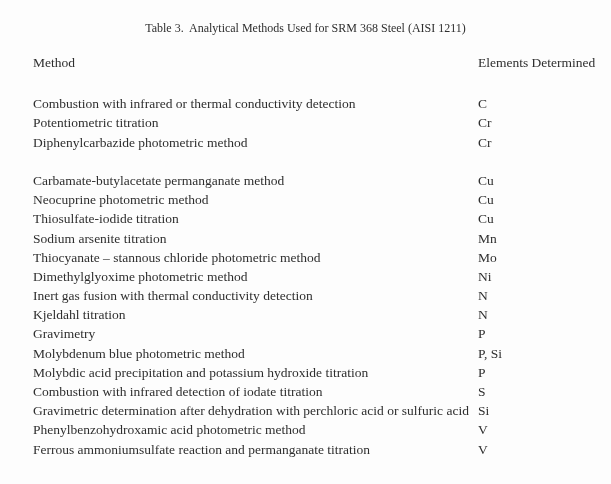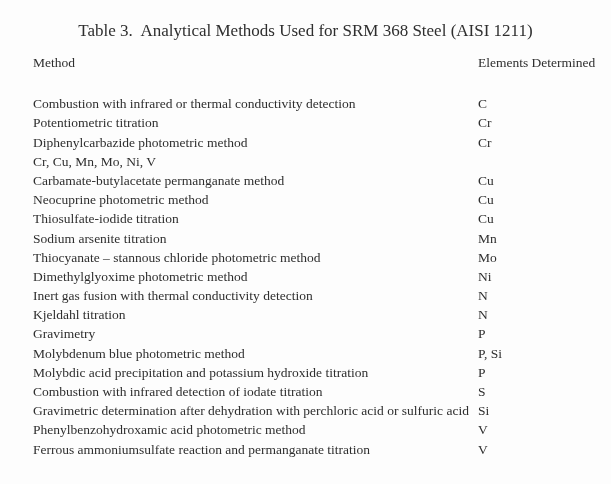--- a/index.html
+++ b/index.html
@@ -20,21 +20,21 @@
     width: 611px;
     height: 484px;
   }
   .title {
     position: absolute;
     top: 21px;
     left: 0;
     width: 100%;
     text-align: center;
     white-space: pre;
-    font-size: 17px;
+    font-size: 12px;
   }
   .tbl {
     position: absolute;
     top: 53px;
     left: 33px;
     right: 4px;
   }
   .hdr-row {
     display: flex;
     line-height: 19.2px;
@@ -75,21 +75,20 @@
         </div>
         <div class="row">
           <div class="method-col">Potentiometric titration</div>
           <div class="elem-col">Cr</div>
         </div>
         <div class="row">
           <div class="method-col">Diphenylcarbazide photometric method</div>
           <div class="elem-col">Cr</div>
         </div>
         <div class="row">
-          <div class="elem-col">Cr, Cu, Mn, Mo, Ni, V</div>
         </div>
         <div class="row">
           <div class="method-col">Carbamate-butylacetate permanganate method</div>
           <div class="elem-col">Cu</div>
         </div>
         <div class="row">
           <div class="method-col">Neocuprine photometric method</div>
           <div class="elem-col">Cu</div>
         </div>
         <div class="row">

